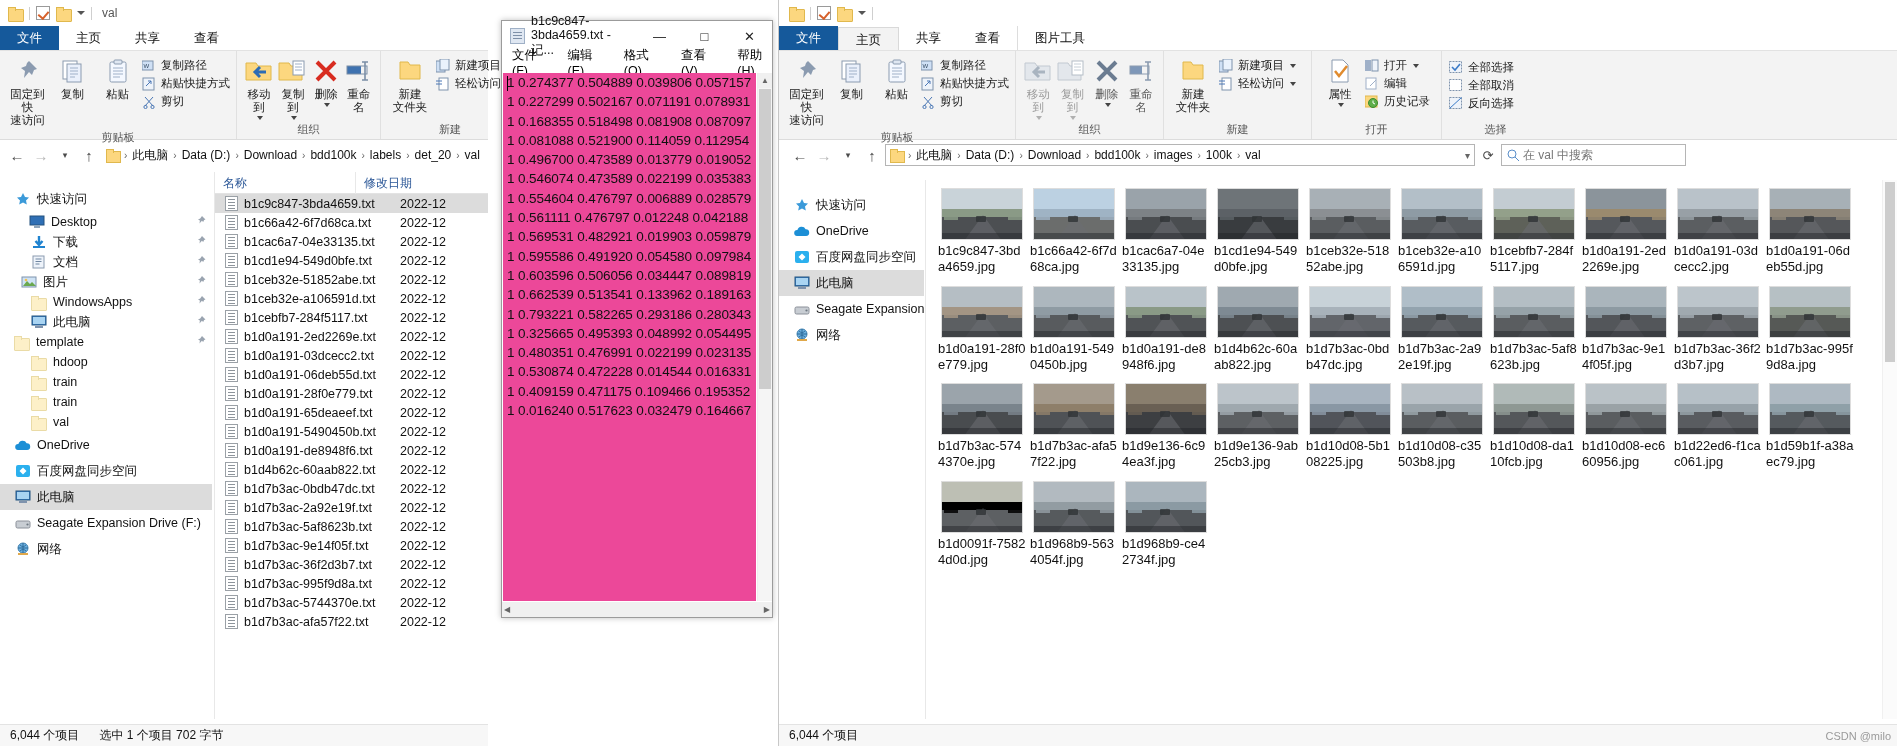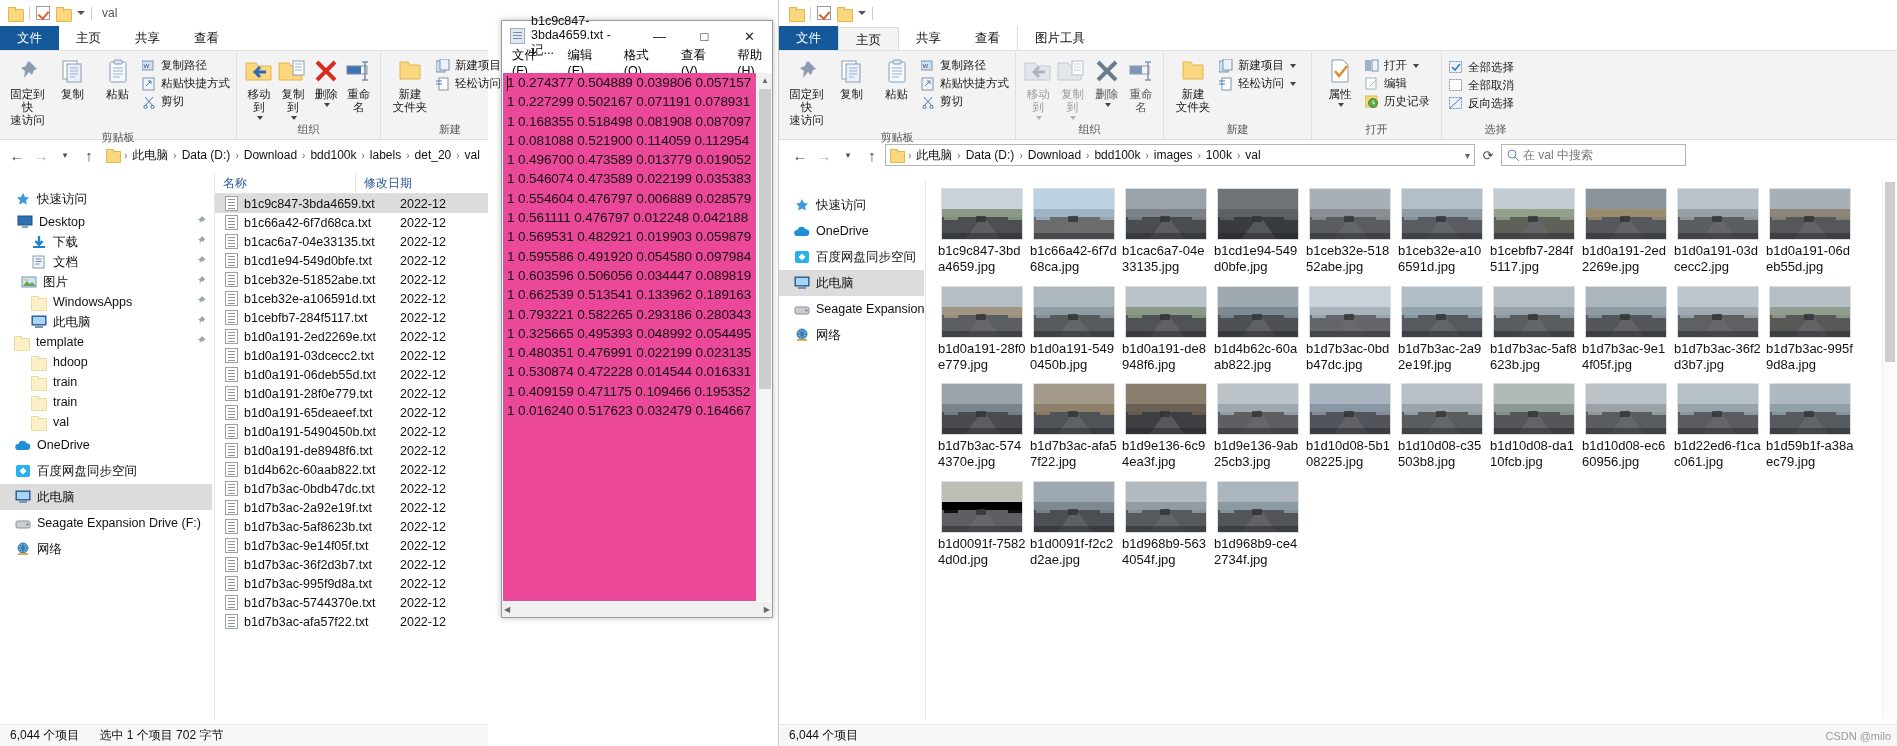--- a/index.html
+++ b/index.html
@@ -316,21 +316,21 @@
   <div class="navpane" style="position:absolute;left:0;top:186px;width:212px;height:533px;">
     <div id="left-nav">
         <div class="navrow" style="padding-left:14px;height:26px;">
           <span class="ic">
             <svg width="16" height="15">
               <path d="M8 1l2 4 4 .5-3 3 .8 4L8 10.6 4.2 12.5 5 8.5 2 5.5 6 5z" fill="#3b9ad9"></path>
             </svg>
           </span>
           <span>快速访问</span>
         </div>
-        <div class="navrow" style="padding-left:16px;height:20px;">
+        <div class="navrow" style="padding-left:28px;height:20px;">
           <span class="ic">
             <svg width="16" height="14">
               <rect x="1" y="1" width="14" height="9" fill="#2f6fb5" stroke="#24527f"></rect>
               <rect x="5" y="11" width="6" height="2" fill="#8fa5bb"></rect>
             </svg>
           </span>
           <span>Desktop</span>
           <span style="margin-left:auto;margin-right:6px;"><svg width="11" height="11">
               <path d="M7 1l3.5 3.5-1.4.4-.9 2.2-1.3-1.3L4.5 8.5l.4-3L3 4.4l2.2-.9z" fill="#9aa4b0"></path>
             </svg></span>
@@ -1363,33 +1363,20 @@
               <path d="M41 26 L22 52 L60 52 Z" fill="#6b6e72" opacity="0.55"></path>
               <rect x="2" y="22" width="14" height="9" fill="#a3a0 92" opacity="0.85"></rect>
               <rect x="66" y="21" width="14" height="10" fill="#a3a0 92" opacity="0.85"></rect>
               <rect x="34" y="27" width="10" height="6" rx="1" fill="#2f3336" opacity="0.8"></rect>
               <rect x="0" y="44" width="82" height="8" fill="#1f2225" opacity="0.45"></rect>
             </svg></div>
           <div class="cap">b1d0091f-75824d0d.jpg</div>
         </div>
         <div class="cell">
           <div class="thumb"><svg width="82" height="52" viewBox="0 0 82 52" preserveAspectRatio="none">
-              <rect width="82" height="26" fill="#9ea8b0"></rect>
-              <rect y="24" width="82" height="28" fill="#4b4e52"></rect>
-              <rect y="20" width="82" height="8" fill="#7e8a92"></rect>
-              <path d="M41 26 L22 52 L60 52 Z" fill="#6b6e72" opacity="0.55"></path>
-              <rect x="2" y="22" width="14" height="9" fill="#7e8a92" opacity="0.85"></rect>
-              <rect x="66" y="21" width="14" height="10" fill="#7e8a92" opacity="0.85"></rect>
-              <rect x="34" y="27" width="10" height="6" rx="1" fill="#2f3336" opacity="0.8"></rect>
-              <rect x="0" y="44" width="82" height="8" fill="#1f2225" opacity="0.45"></rect>
-            </svg></div>
-          <div class="cap">b1d0091f-f2c2d2ae.jpg</div>
-        </div>
-        <div class="cell">
-          <div class="thumb"><svg width="82" height="52" viewBox="0 0 82 52" preserveAspectRatio="none">
               <rect width="82" height="26" fill="#b2bac0"></rect>
               <rect y="24" width="82" height="28" fill="#565a5d"></rect>
               <rect y="20" width="82" height="8" fill="#929ca2"></rect>
               <path d="M41 26 L22 52 L60 52 Z" fill="#6b6e72" opacity="0.55"></path>
               <rect x="2" y="22" width="14" height="9" fill="#929ca2" opacity="0.85"></rect>
               <rect x="66" y="21" width="14" height="10" fill="#929ca2" opacity="0.85"></rect>
               <rect x="34" y="27" width="10" height="6" rx="1" fill="#2f3336" opacity="0.8"></rect>
               <rect x="0" y="44" width="82" height="8" fill="#1f2225" opacity="0.45"></rect>
             </svg></div>
           <div class="cap">b1d968b9-5634054f.jpg</div>

